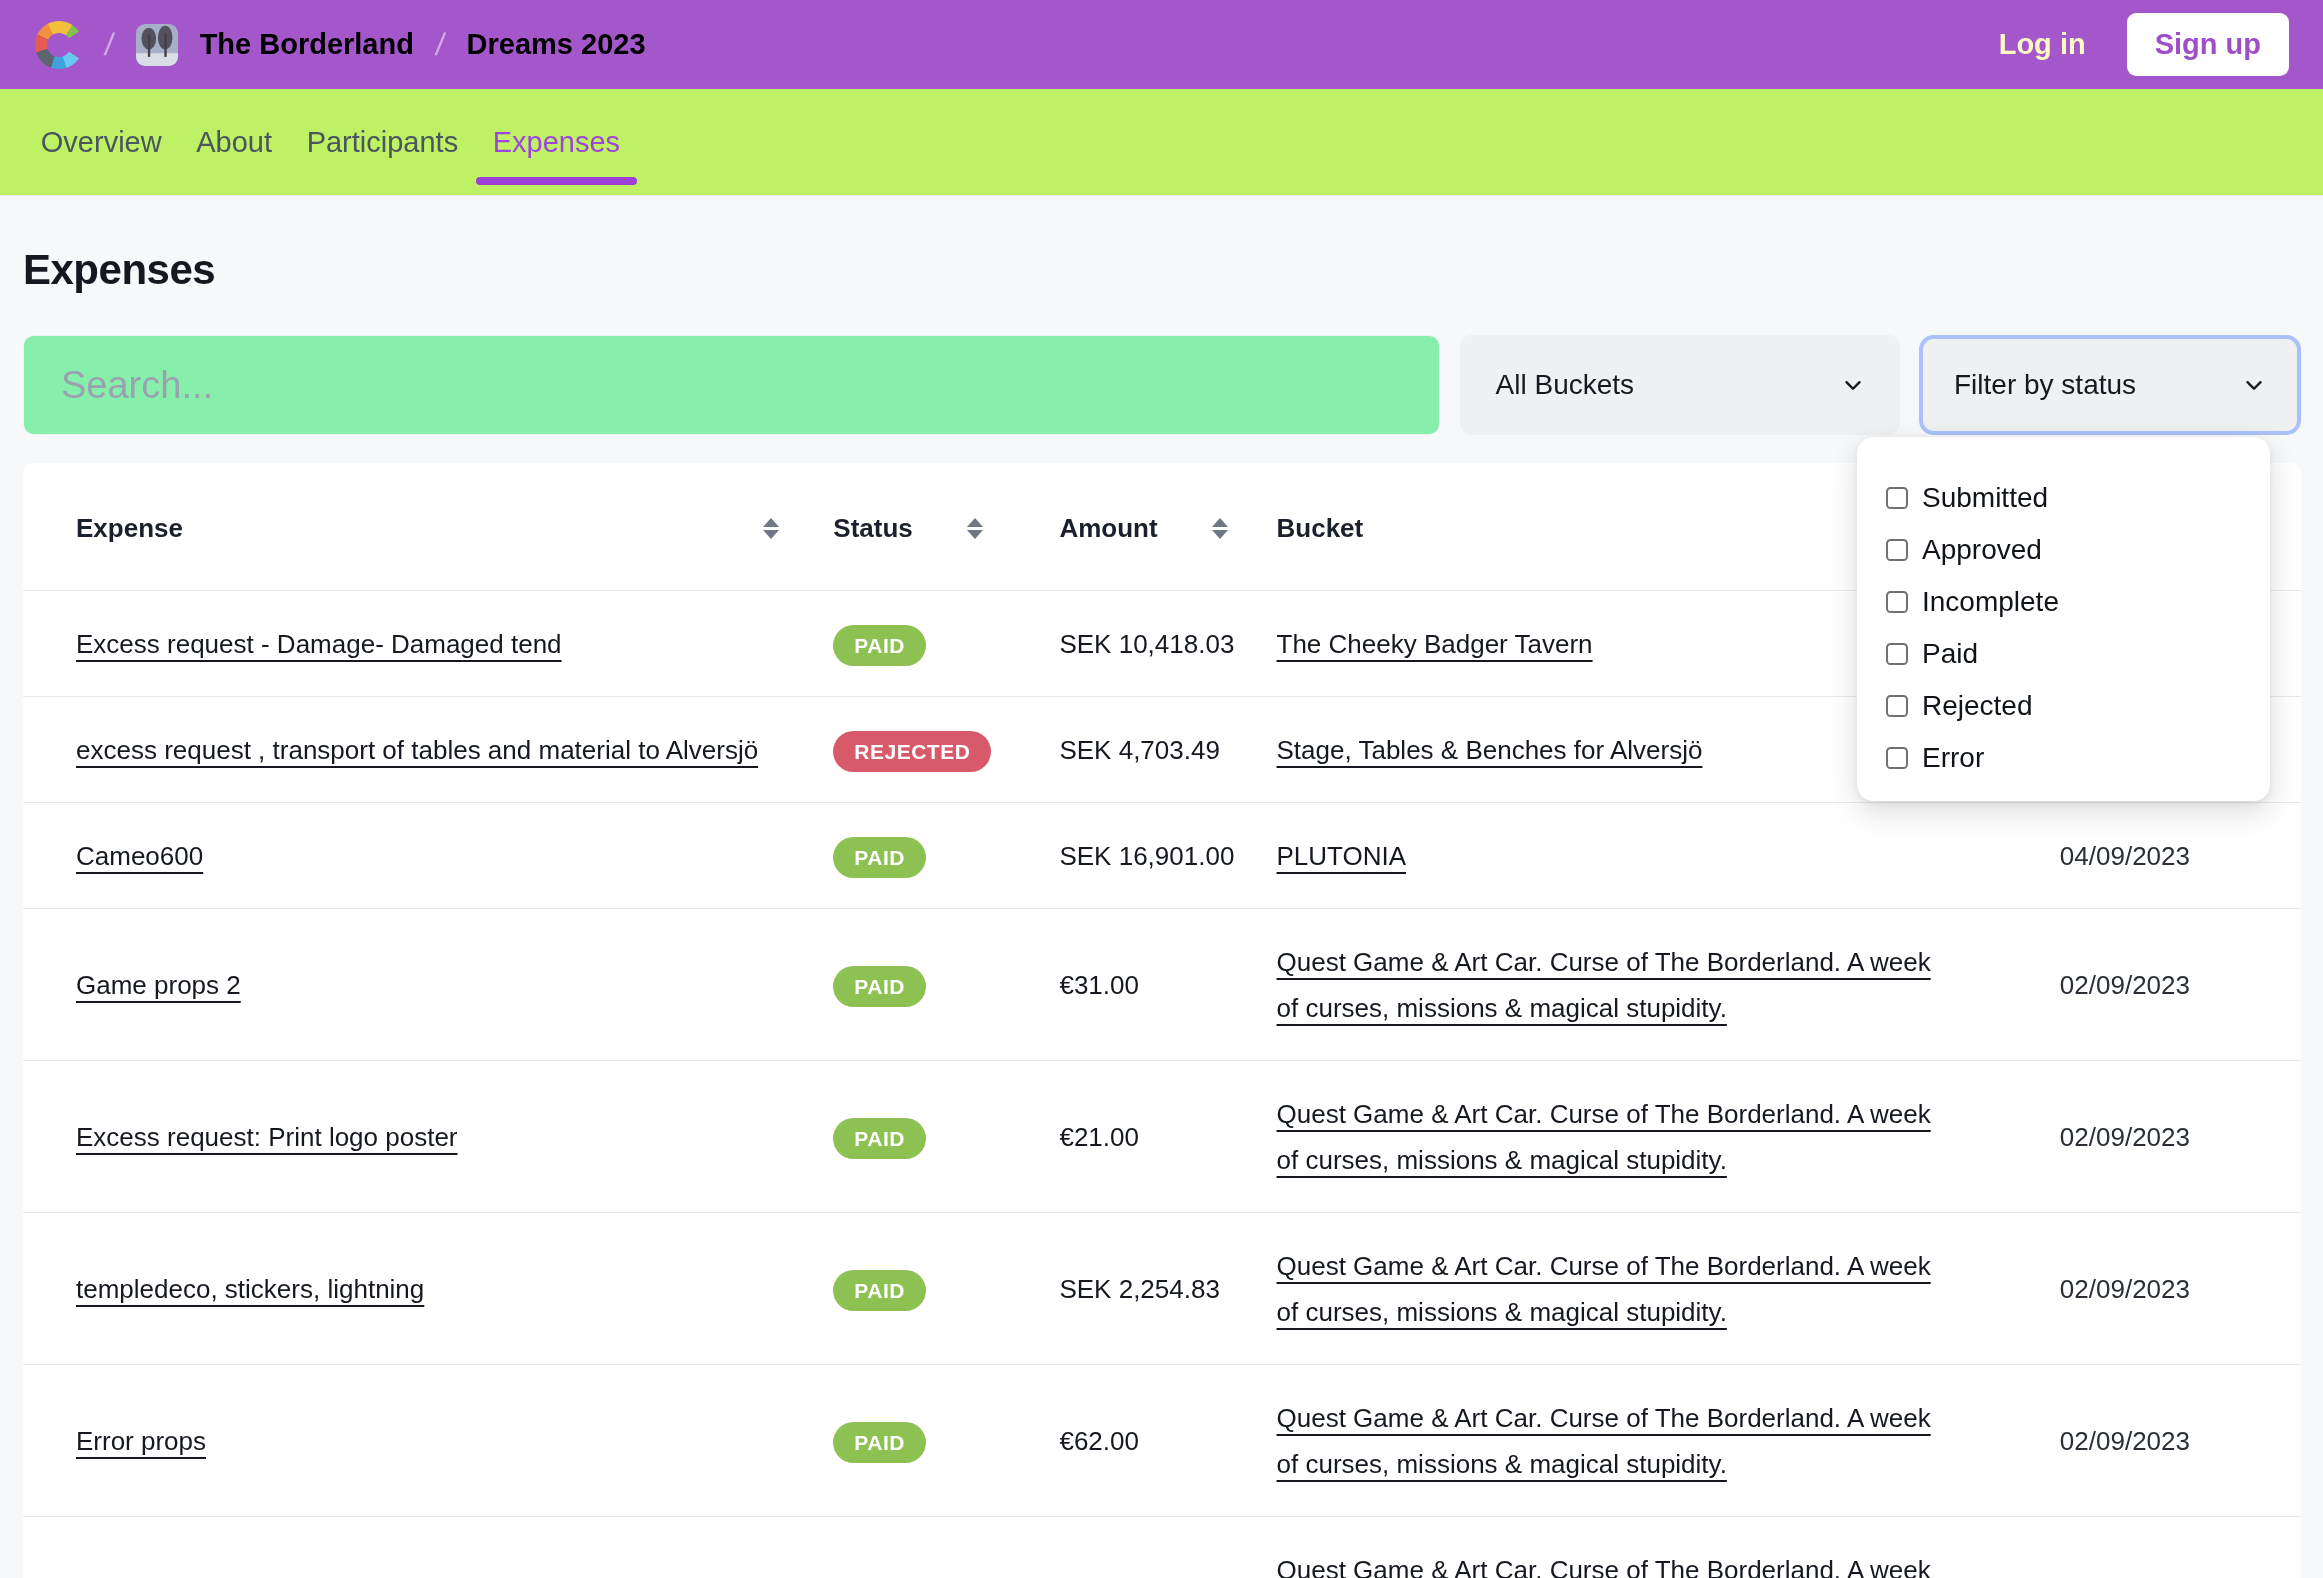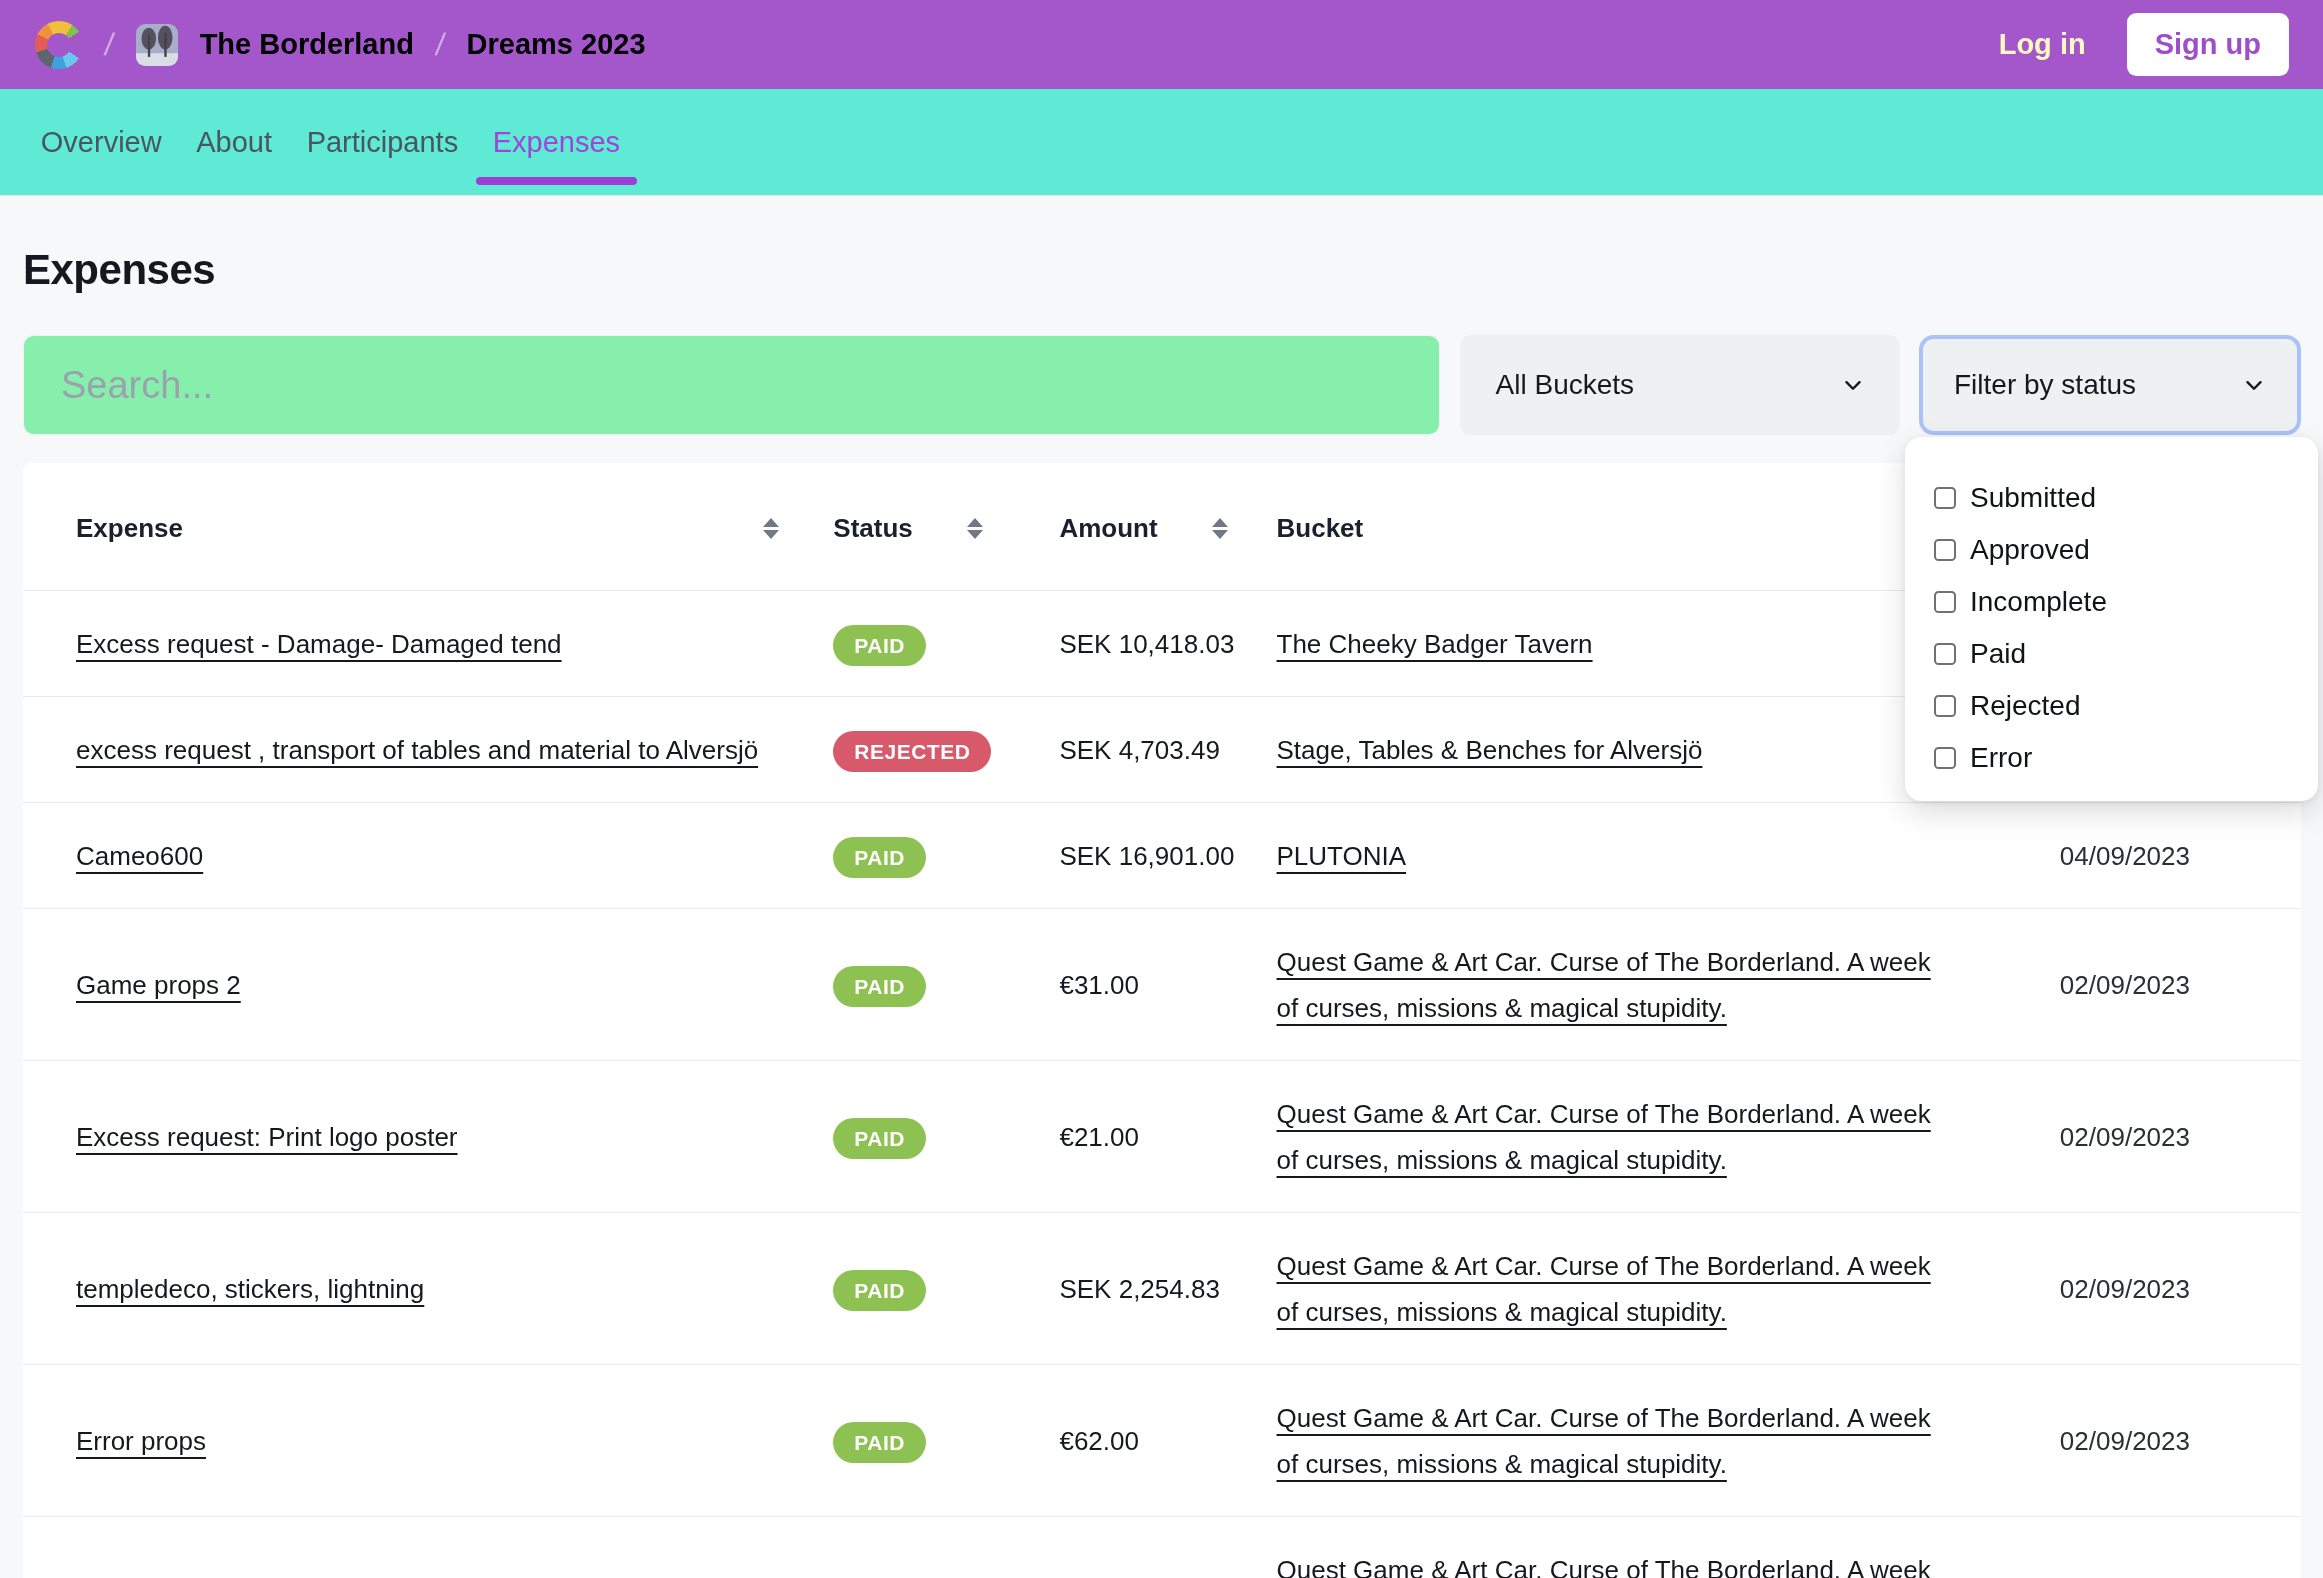--- a/index.html
+++ b/index.html
@@ -14,41 +14,41 @@
       #68c8f0 124deg 162deg, #3ea2dd 162deg 200deg, #5d6570 200deg 252deg, #e45c55 252deg 296deg, #f0913f 296deg 332deg, #f2bf3c 332deg 360deg); }
   .logo-ring::after { content:""; position:absolute; inset:12px; border-radius:50%; background:#a457cb; }
   .crumb-slash { color:rgba(255,255,255,0.5); font-size:31px; font-weight:300; transform:skewX(-8deg); }
   .avatar { width:42px; height:42px; border-radius:9.2px; overflow:hidden; display:block; }
   .crumb-link { color:#000000; font-size:29px; font-weight:600; text-decoration:none; }
   .auth { display:flex; align-items:center; gap:41px; }
   .login-link { color:#fef9c3; font-size:29px; font-weight:700; text-decoration:none; }
   .signup-btn { background:#ffffff; color:#9e4ec9; font-size:29px; font-weight:600; border:none; border-radius:9.2px; padding:14.8px 28px; cursor:pointer; }
 
   
-  .tabbar { background:#5eead4; height:107px; display:flex; align-items:center; gap:31px; padding:12px 39px; border-bottom:1.8px solid #e6e8ea; }
+  .tabbar { background:#bef264; height:107px; display:flex; align-items:center; gap:31px; padding:12px 39px; border-bottom:1.8px solid #e6e8ea; }
   .tab { position:relative; font-size:29px; color:#4a5560; text-decoration:none; height:100%; display:flex; align-items:center; padding:0 1.8px; }
   .tab.active { color:#9d46d9; font-weight:500; }
   .tab.active::after { content:""; position:absolute; left:-14.8px; right:-14.8px; bottom:-1.8px; height:7.4px; background:#9c3fd6; border-radius:4.6px; }
 
   
   .content { padding:0 23px; }
   .page-title { font-size:42px; font-weight:700; color:#15191f; margin-top:50px; letter-spacing:-0.5px; }
 
   .filter-row { display:flex; gap:19.4px; margin-top:41px; align-items:stretch; height:100px; }
   .search-box { flex:1 1 auto; background:#86efac; border:0.9px solid #f0f1f3; border-radius:11px; font-size:38px; color:#15191f; padding:0 37px; outline:none; }
   .search-box::placeholder { color:#9aa2ae; }
   .select-ctl { display:flex; align-items:center; justify-content:space-between; background:#eef0f2; border-radius:11px; padding:0 33px 0 36px; cursor:pointer; }
   .select-ctl .sel-label { font-size:28px; color:#15191f; }
   .bucket-select { width:440px; }
   .status-select { width:382px; background:#eef0f2; border:4.6px solid #a9c2f9; border-radius:14.8px; padding:0 29px 0 31px; }
   .chev { width:28px; height:28px; flex:0 0 auto; }
 
   
   .status-panel { position:absolute; left:1857px; top:437px; width:413px; height:364px; background:#ffffff; border-radius:16.6px;
-    box-shadow:0 11px 31px rgba(0,0,0,0.14), 0 1.8px 7.4px rgba(0,0,0,0.06); padding:35px 0 0 29px; z-index:50;margin-left:48px; }
+    box-shadow:0 11px 31px rgba(0,0,0,0.14), 0 1.8px 7.4px rgba(0,0,0,0.06); padding:35px 0 0 29px; z-index:50; }
   .status-item { display:flex; align-items:center; gap:14px; height:52px; cursor:pointer; }
   .status-item input[type="checkbox"] { appearance:none; -webkit-appearance:none; width:22px; height:22px; border:2.3px solid #717171; border-radius:4.6px; background:#fff; cursor:pointer; }
   .status-item .opt-label { font-size:28px; color:#101418; }
 
   
   .table-card { background:#ffffff; border-radius:9.2px; margin-top:28px; overflow:hidden; position:relative; z-index:1; min-height:1200px; }
   table { width:100%; border-collapse:collapse; table-layout:fixed; }
   col.c-exp    { width:810px; }
   col.c-status { width:226px; }
   col.c-amt    { width:217px; }

